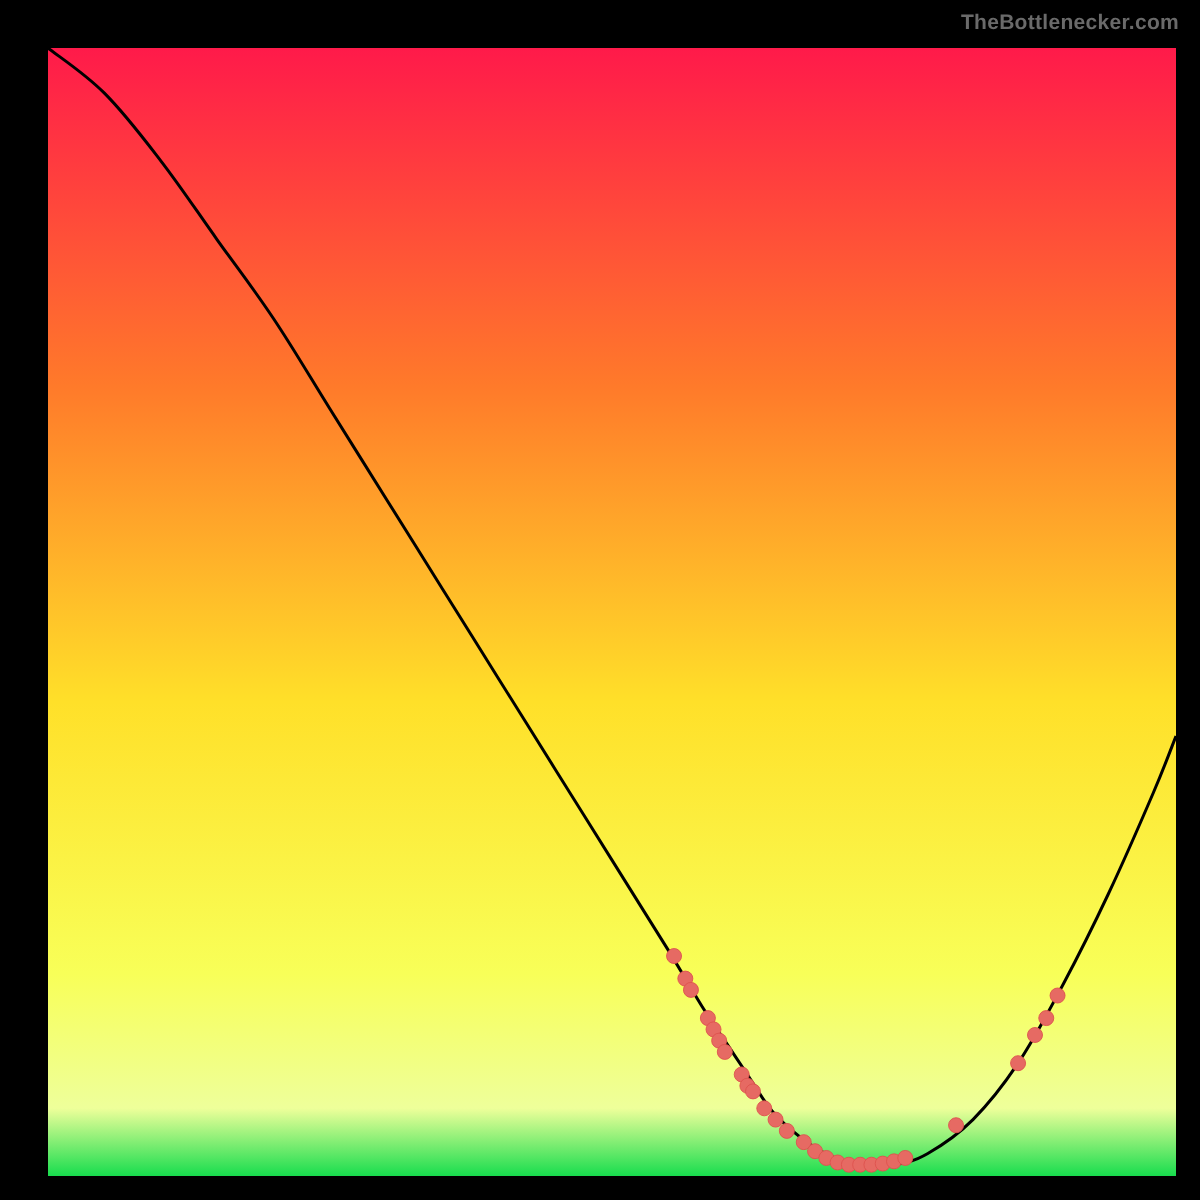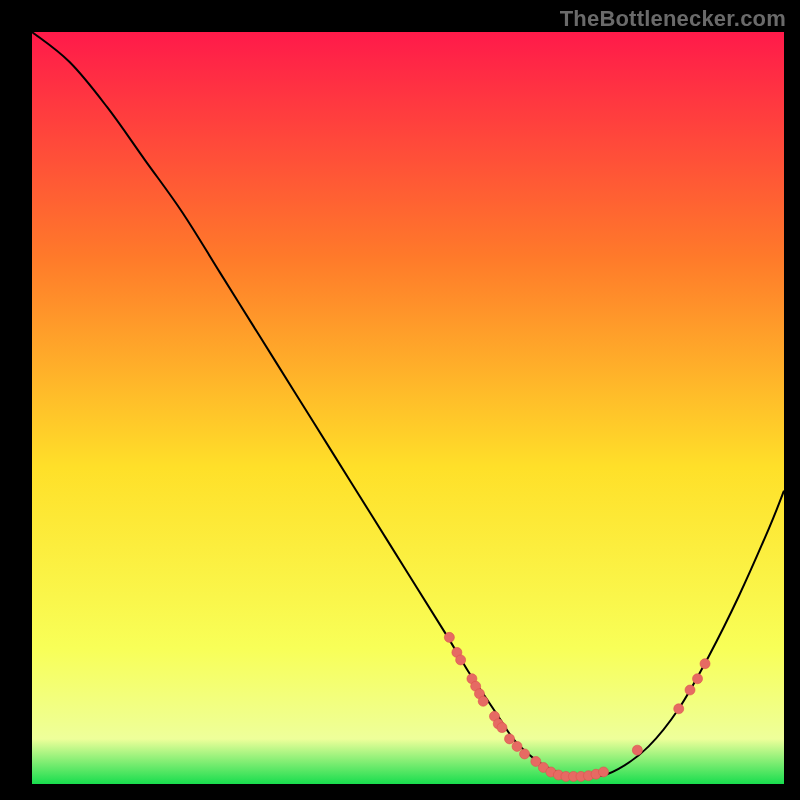--- a/index.html
+++ b/index.html
@@ -15,21 +15,21 @@
     position: relative;
     width: 800px;
     height: 800px;
     background: #000;
   }
   .attribution {
     position: absolute;
     top: 6px;
     right: 14px;
     color: #6a6a6a;
-    font-size: 22px;
+    font-size: 14px;
     font-weight: 600;
     letter-spacing: 0.2px;
     z-index: 10;
   }
   .plot-wrap {
     position: absolute;
     left: 32px;
     top: 32px;
     width: 752px;
     height: 752px;

